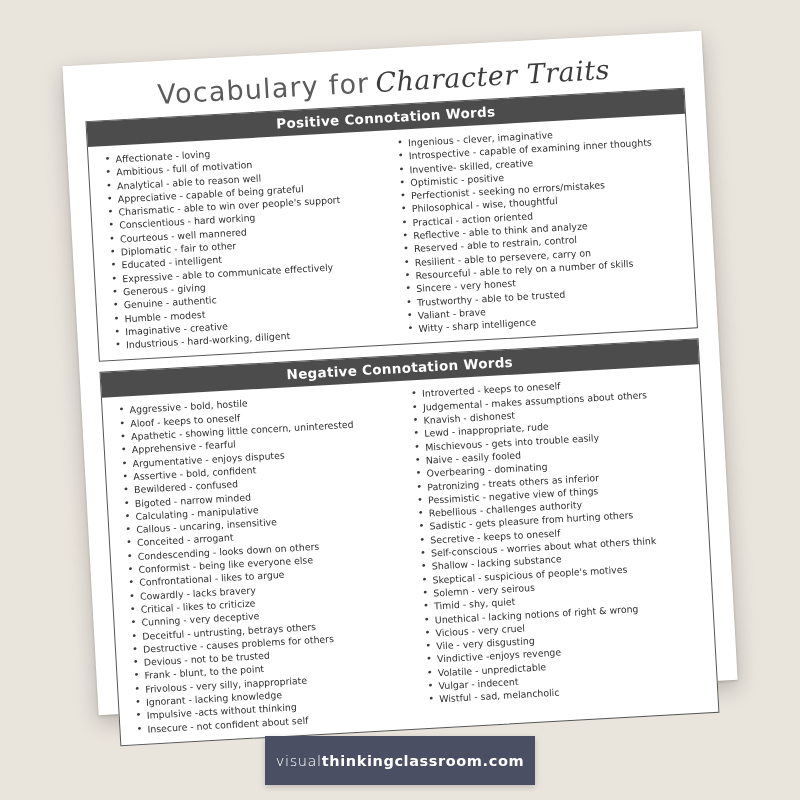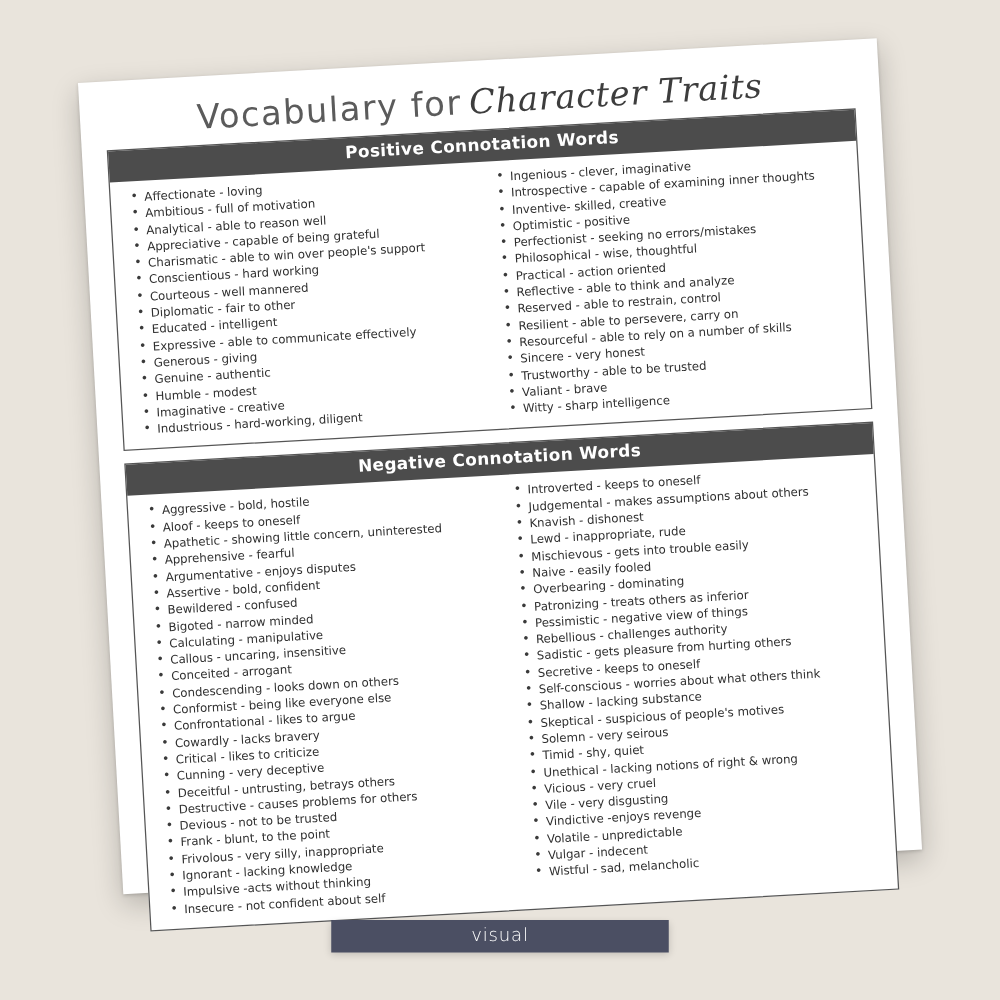--- a/index.html
+++ b/index.html
@@ -120,21 +120,21 @@
     letter-spacing: .2px;
   }
 
   
   #banner {
     position: absolute;
     left: 50%;
     margin-left: -135px;
     top: 736px;
     width: 270px;
-    height: 26px;
+    height: 49px;
     background: #4b4f63;
     color: #fff;
     display: flex;
     align-items: center;
     justify-content: center;
     letter-spacing: .6px;
     font-size: 14.5px;
     font-family: "DejaVu Sans", sans-serif;
     box-shadow: 0 2px 6px rgba(0,0,0,0.18);
   }
@@ -257,13 +257,14 @@
         </div>
       </div>
     </div>
 
     <div class="footer-note">Visual Thinking Classroom ©</div>
   </div>
 </div>
 
 <div id="banner">
   <span class="light">visual</span>
+    <span class="bold">thinkingclassroom.com</span>
 </div>
 
 </body></html>

